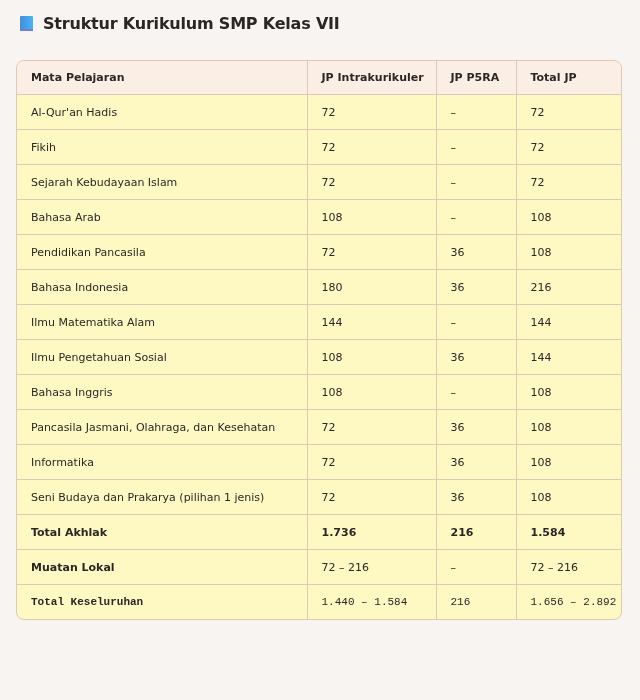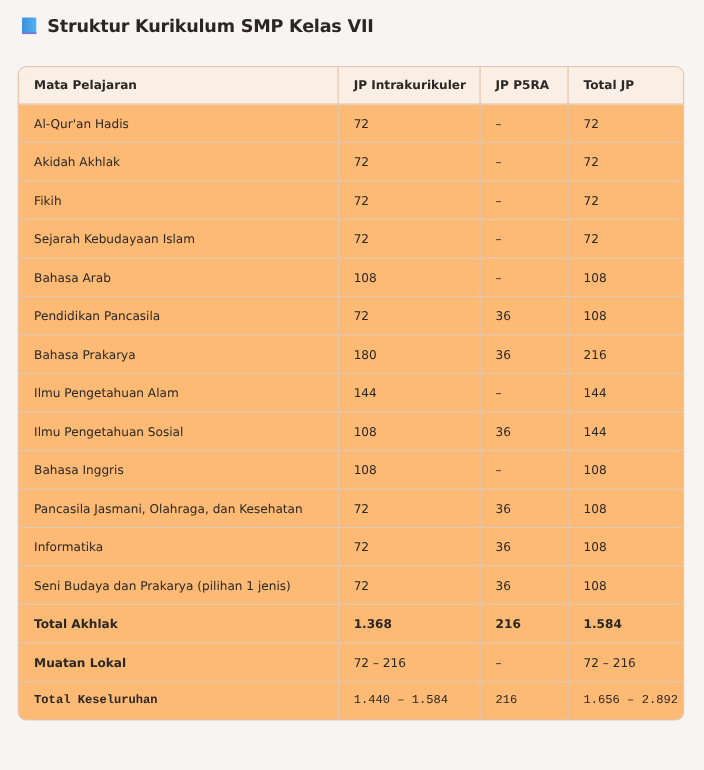--- a/index.html
+++ b/index.html
@@ -21,21 +21,21 @@
     background:linear-gradient(90deg,#3d8fe0 0%,#4fb3f0 100%);
     border-radius:1px;
   }
   .book-icon::after {
     content:""; position:absolute; left:0; right:0; bottom:0; height:2px;
     background:#6f7fd8;
   }
   .table-wrap {
     position:absolute; left:16px; top:60px; width:604px;
     border:1px solid #dfc8b8; border-radius:8px; overflow:hidden;
-    background:#fdba74;
+    background:#fef9c3;
   }
   table { border-collapse:collapse; width:100%; font-size:11px; table-layout:fixed; }
   th, td {
     text-align:left; padding:0 14px; height:34px;
     border-right:1px solid #dfc8b8; border-bottom:1px solid #dfc8b8;
     white-space:nowrap;
   }
   th:last-child, td:last-child { border-right:none; }
   tr:last-child td { border-bottom:none;font-family:Liberation Mono, monospace; }
   thead th { background:#fbeee4; font-weight:bold; color:#2b2725; height:33px; }
@@ -67,26 +67,20 @@
       </tr>
     </thead>
     <tbody id="tbody">
         <tr>
           <td>Al-Qur'an Hadis</td>
           <td>72</td>
           <td>–</td>
           <td>72</td>
         </tr>
         <tr>
-          <td>Akidah Akhlak</td>
-          <td>72</td>
-          <td>–</td>
-          <td>72</td>
-        </tr>
-        <tr>
           <td>Fikih</td>
           <td>72</td>
           <td>–</td>
           <td>72</td>
         </tr>
         <tr>
           <td>Sejarah Kebudayaan Islam</td>
           <td>72</td>
           <td>–</td>
           <td>72</td>
@@ -97,27 +91,27 @@
           <td>–</td>
           <td>108</td>
         </tr>
         <tr>
           <td>Pendidikan Pancasila</td>
           <td>72</td>
           <td>36</td>
           <td>108</td>
         </tr>
         <tr>
-          <td>Bahasa Prakarya</td>
+          <td>Bahasa Indonesia</td>
           <td>180</td>
           <td>36</td>
           <td>216</td>
         </tr>
         <tr>
-          <td>Ilmu Pengetahuan Alam</td>
+          <td>Ilmu Matematika Alam</td>
           <td>144</td>
           <td>–</td>
           <td>144</td>
         </tr>
         <tr>
           <td>Ilmu Pengetahuan Sosial</td>
           <td>108</td>
           <td>36</td>
           <td>144</td>
         </tr>
@@ -140,21 +134,21 @@
           <td>108</td>
         </tr>
         <tr>
           <td>Seni Budaya dan Prakarya (pilihan 1 jenis)</td>
           <td>72</td>
           <td>36</td>
           <td>108</td>
         </tr>
         <tr>
           <td class="bold">Total Akhlak</td>
-          <td class="bold">1.368</td>
+          <td class="bold">1.736</td>
           <td class="bold">216</td>
           <td class="bold">1.584</td>
         </tr>
         <tr>
           <td class="bold">Muatan Lokal</td>
           <td>72 – 216</td>
           <td>–</td>
           <td>72 – 216</td>
         </tr>
         <tr>

